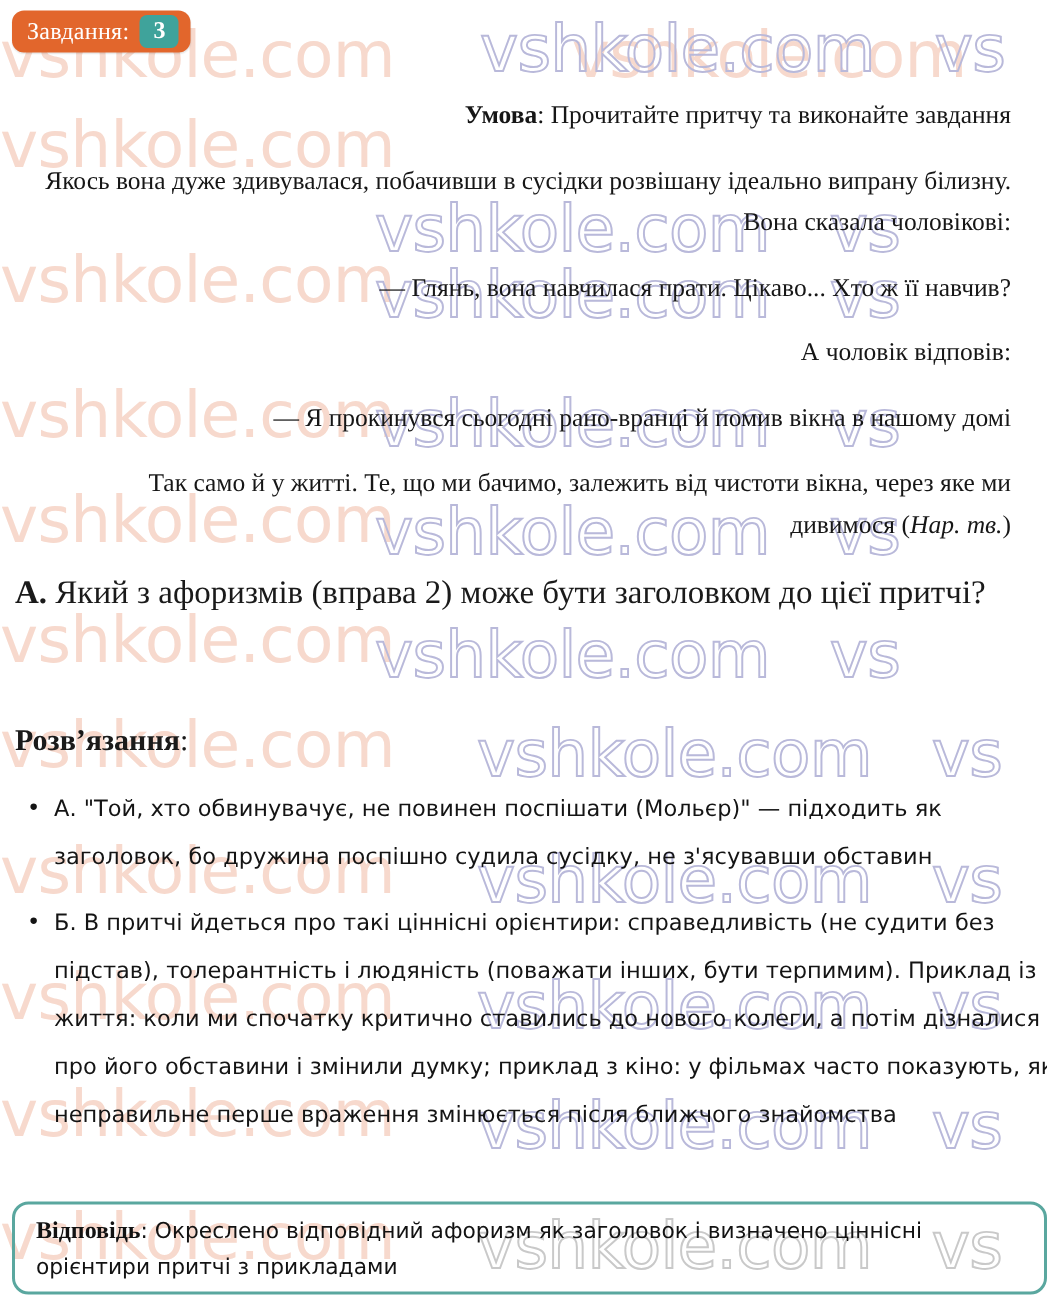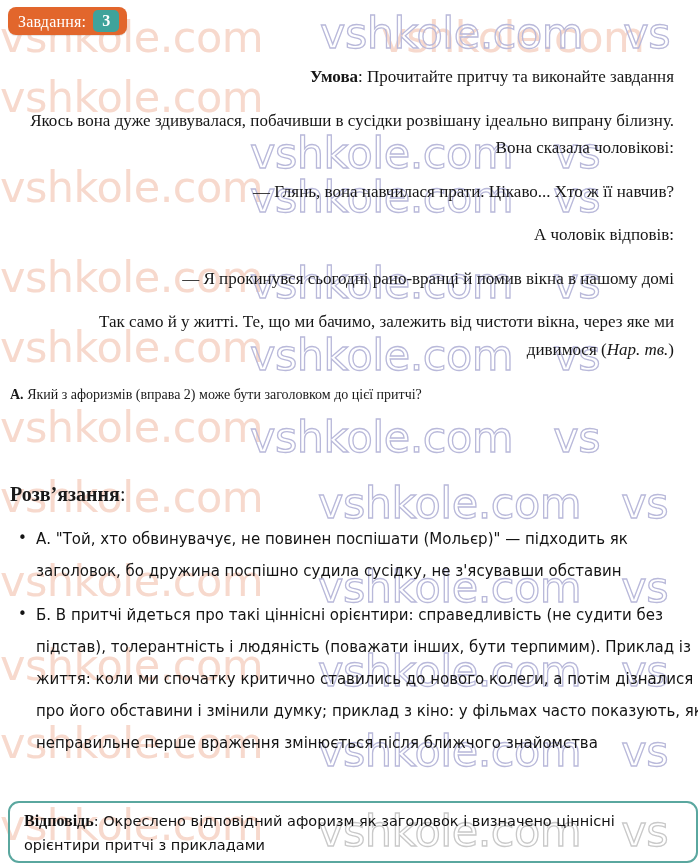--- a/index.html
+++ b/index.html
@@ -108,21 +108,21 @@
   .para b { font-weight: bold; }
   .para i { }
 
   .questions {
     position: absolute;
     left: 10px;
     top: 381px;
     width: 680px;
   }
   .q-line {
-    font-size: 14px;
+    font-size: 22px;
     line-height: 27.5px;
     margin: 0;
   }
   .q-line .q-mark { font-weight: bold; }
 
   
   .solution-head {
     position: absolute;
     left: 10px;
     top: 483px;

